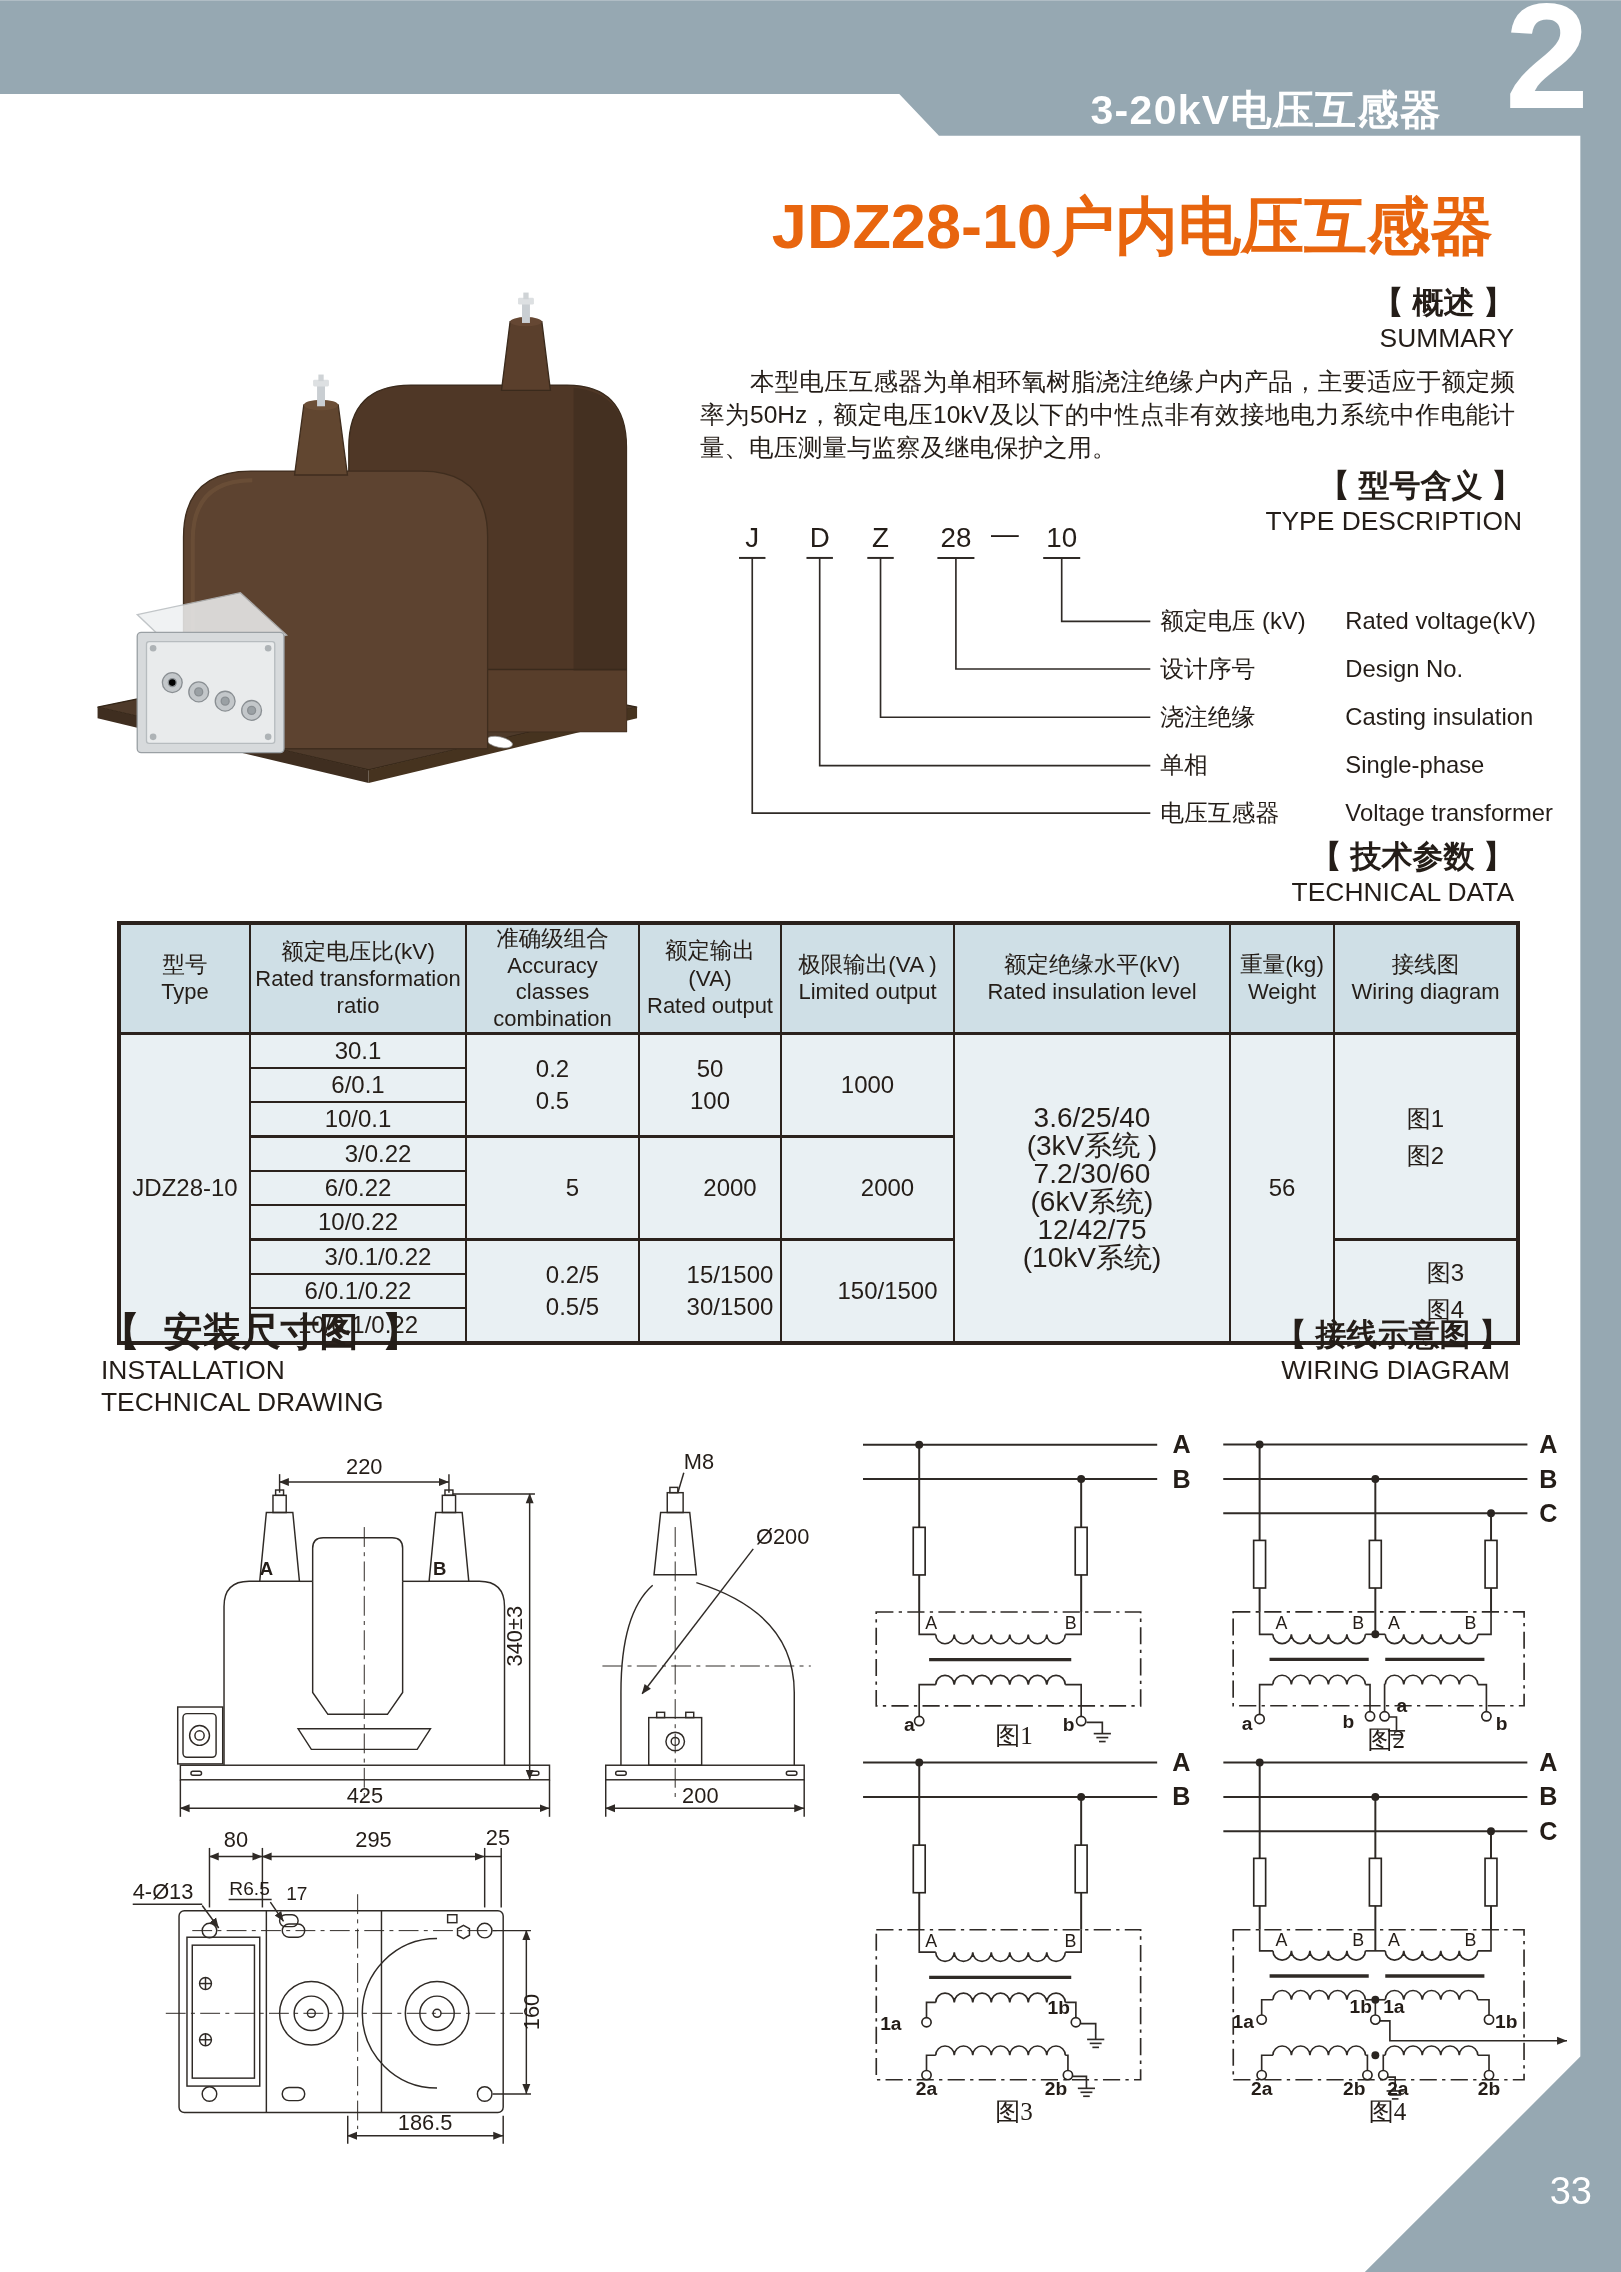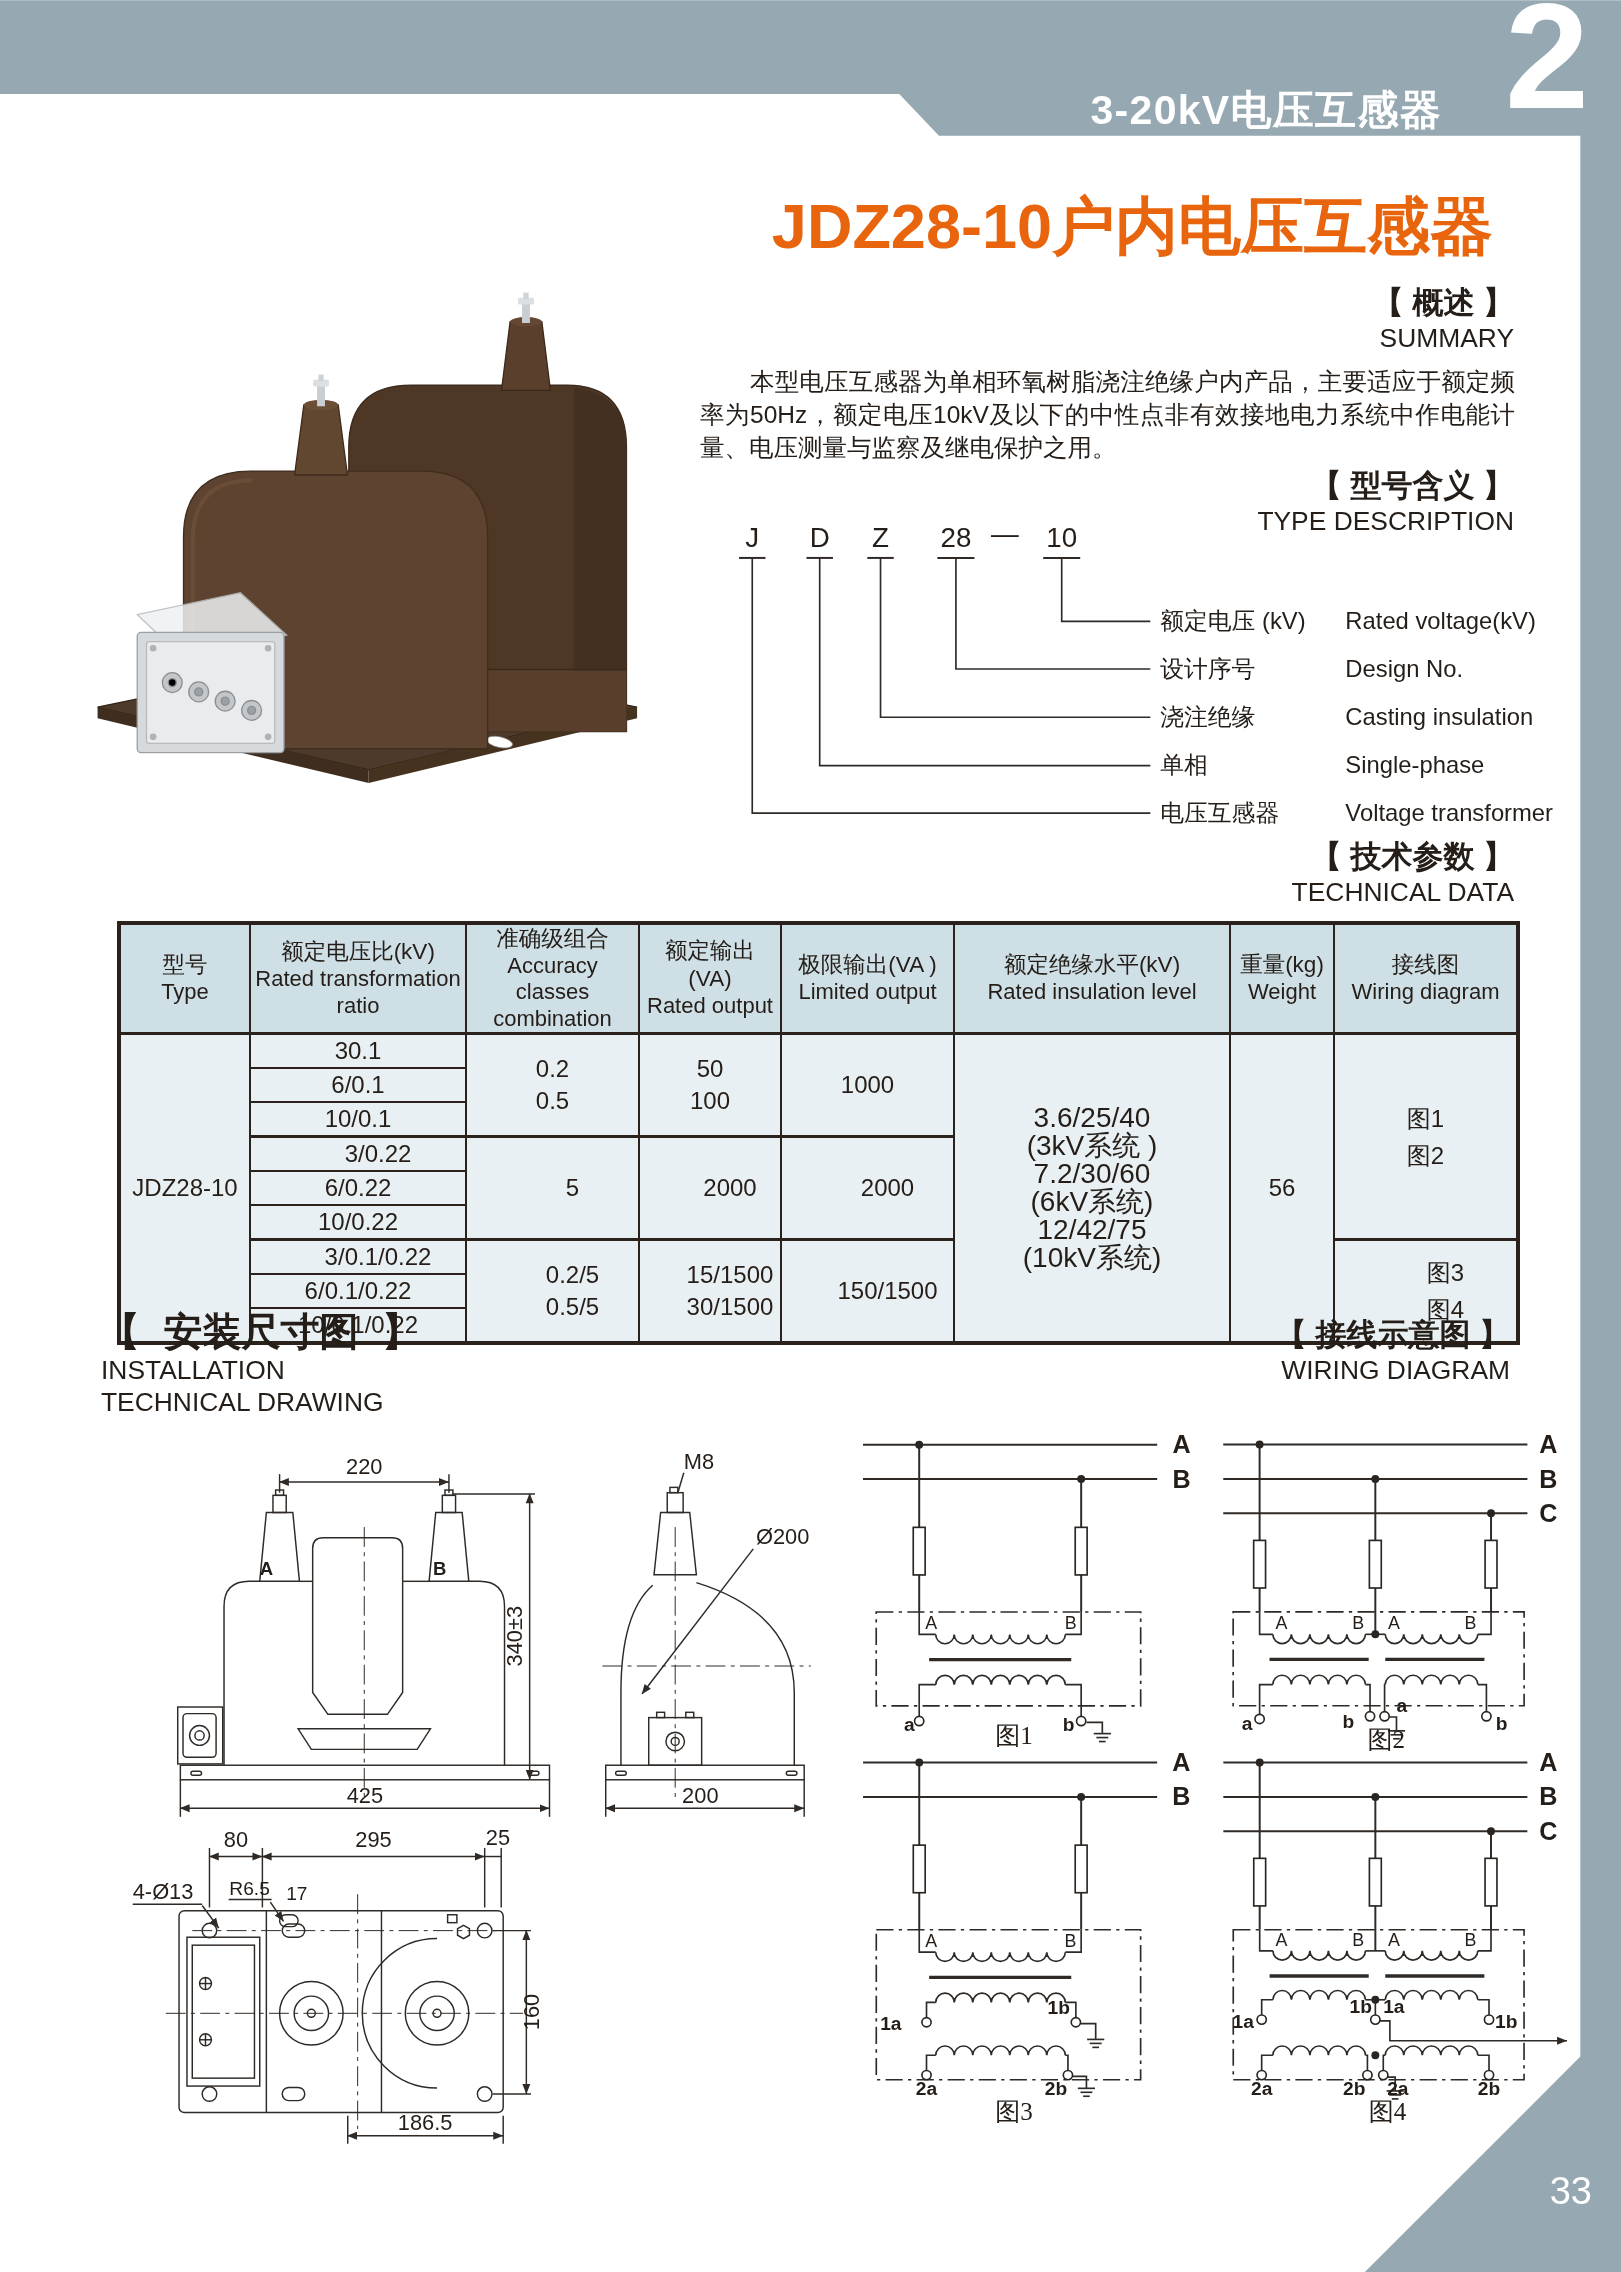--- a/index.html
+++ b/index.html
@@ -138,21 +138,21 @@
 </svg>
 
 <div class="abs doc-title">JDZ28-10户内电压互感器</div>
 
 <div class="abs sec-head" style="top:284px;right:108px">
   <div class="zh">【 概述 】</div>
   <div class="en">SUMMARY</div>
 </div>
 <div class="abs summary-body">本型电压互感器为单相环氧树脂浇注绝缘户内产品，主要适应于额定频率为50Hz，额定电压10kV及以下的中性点非有效接地电力系统中作电能计量、电压测量与监察及继电保护之用。</div>
 
-<div class="abs sec-head" style="top:467px;right:108px">
+<div class="abs sec-head" style="top:467px;right:100px">
   <div class="zh">【 型号含义 】</div>
   <div class="en">TYPE DESCRIPTION</div>
 </div>
 
 <svg class="abs dwg" style="left:727px;top:509px" width="840" height="324" viewBox="0 0 1270 490">
   <g class="ln" stroke-width="3">
     <line x1="18" y1="74" x2="58" y2="74"></line>
       <line x1="120" y1="74" x2="160" y2="74"></line>
     <line x1="212" y1="74" x2="252" y2="74"></line>
       <line x1="318" y1="74" x2="374" y2="74"></line>

